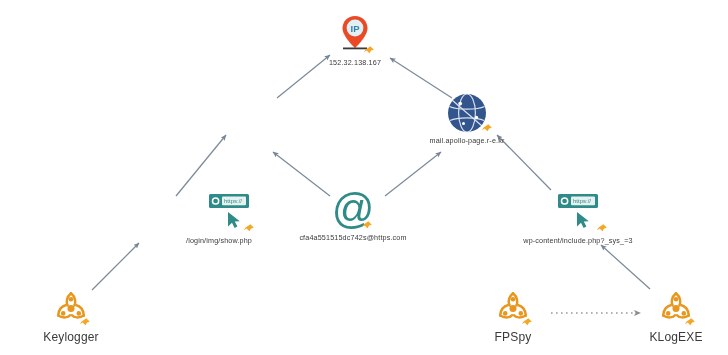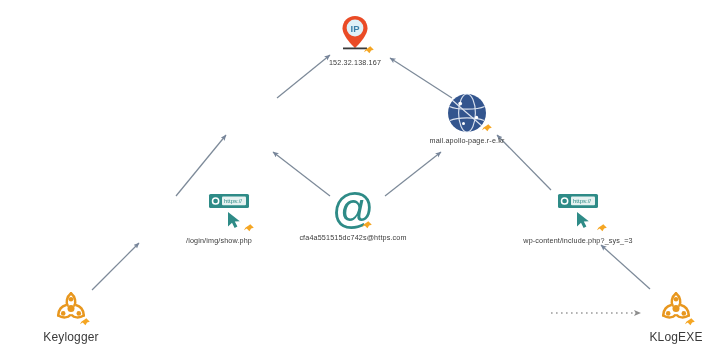--- a/index.html
+++ b/index.html
@@ -171,37 +171,59 @@
         <circle cx="10.2" cy="24.4" r="2.3" fill="#e8971e"></circle>
         <circle cx="25.8" cy="24.4" r="2.3" fill="#e8971e"></circle>
       </svg>
       <svg class="pin tight" viewBox="0 0 12 12">
         <path d="M7.3 1.2 L10.8 4.7 L8.1 5.4 L6.4 8.3 L3.7 5.6 L0.9 7.2 L2.6 4.4 L5.3 2.7 Z" fill="#f5a623"></path>
       </svg>
     </div>
     <div class="label mal">Keylogger</div>
   </div>
 
-
-  <div class="node" style="left:676px;top:286px;">
+  <div class="node" style="left:513px;top:286px;">
     <div class="glyph">
       <svg width="36" height="36" viewBox="0 0 36 36">
         <g fill="none" stroke="#e8971e" stroke-width="2.5" stroke-linecap="round">
           <path d="M18 4.2 C13.4 8 13 13.5 14.6 16.4"></path>
           <path d="M18 4.2 C22.6 8 23 13.5 21.4 16.4"></path>
           <path d="M5.2 26.5 C5.2 20.6 9.2 16.9 12.6 16.3"></path>
           <path d="M5.2 26.5 C10 29.6 15.3 28.5 17 26.2"></path>
           <path d="M30.8 26.5 C30.8 20.6 26.8 16.9 23.4 16.3"></path>
           <path d="M30.8 26.5 C26 29.6 20.7 28.5 19 26.2"></path>
         </g>
         <circle cx="18" cy="19.6" r="3.5" fill="#e8971e"></circle>
         <circle cx="18" cy="10.2" r="2.3" fill="#e8971e"></circle>
         <circle cx="10.2" cy="24.4" r="2.3" fill="#e8971e"></circle>
         <circle cx="25.8" cy="24.4" r="2.3" fill="#e8971e"></circle>
       </svg>
       <svg class="pin tight" viewBox="0 0 12 12">
         <path d="M7.3 1.2 L10.8 4.7 L8.1 5.4 L6.4 8.3 L3.7 5.6 L0.9 7.2 L2.6 4.4 L5.3 2.7 Z" fill="#f5a623"></path>
       </svg>
     </div>
+    <div class="label mal">FPSpy</div>
+  </div>
+
+  <div class="node" style="left:676px;top:286px;">
+    <div class="glyph">
+      <svg width="36" height="36" viewBox="0 0 36 36">
+        <g fill="none" stroke="#e8971e" stroke-width="2.5" stroke-linecap="round">
+          <path d="M18 4.2 C13.4 8 13 13.5 14.6 16.4"></path>
+          <path d="M18 4.2 C22.6 8 23 13.5 21.4 16.4"></path>
+          <path d="M5.2 26.5 C5.2 20.6 9.2 16.9 12.6 16.3"></path>
+          <path d="M5.2 26.5 C10 29.6 15.3 28.5 17 26.2"></path>
+          <path d="M30.8 26.5 C30.8 20.6 26.8 16.9 23.4 16.3"></path>
+          <path d="M30.8 26.5 C26 29.6 20.7 28.5 19 26.2"></path>
+        </g>
+        <circle cx="18" cy="19.6" r="3.5" fill="#e8971e"></circle>
+        <circle cx="18" cy="10.2" r="2.3" fill="#e8971e"></circle>
+        <circle cx="10.2" cy="24.4" r="2.3" fill="#e8971e"></circle>
+        <circle cx="25.8" cy="24.4" r="2.3" fill="#e8971e"></circle>
+      </svg>
+      <svg class="pin tight" viewBox="0 0 12 12">
+        <path d="M7.3 1.2 L10.8 4.7 L8.1 5.4 L6.4 8.3 L3.7 5.6 L0.9 7.2 L2.6 4.4 L5.3 2.7 Z" fill="#f5a623"></path>
+      </svg>
+    </div>
     <div class="label mal">KLogEXE</div>
   </div>
 
 </div>
 
 </body></html>

